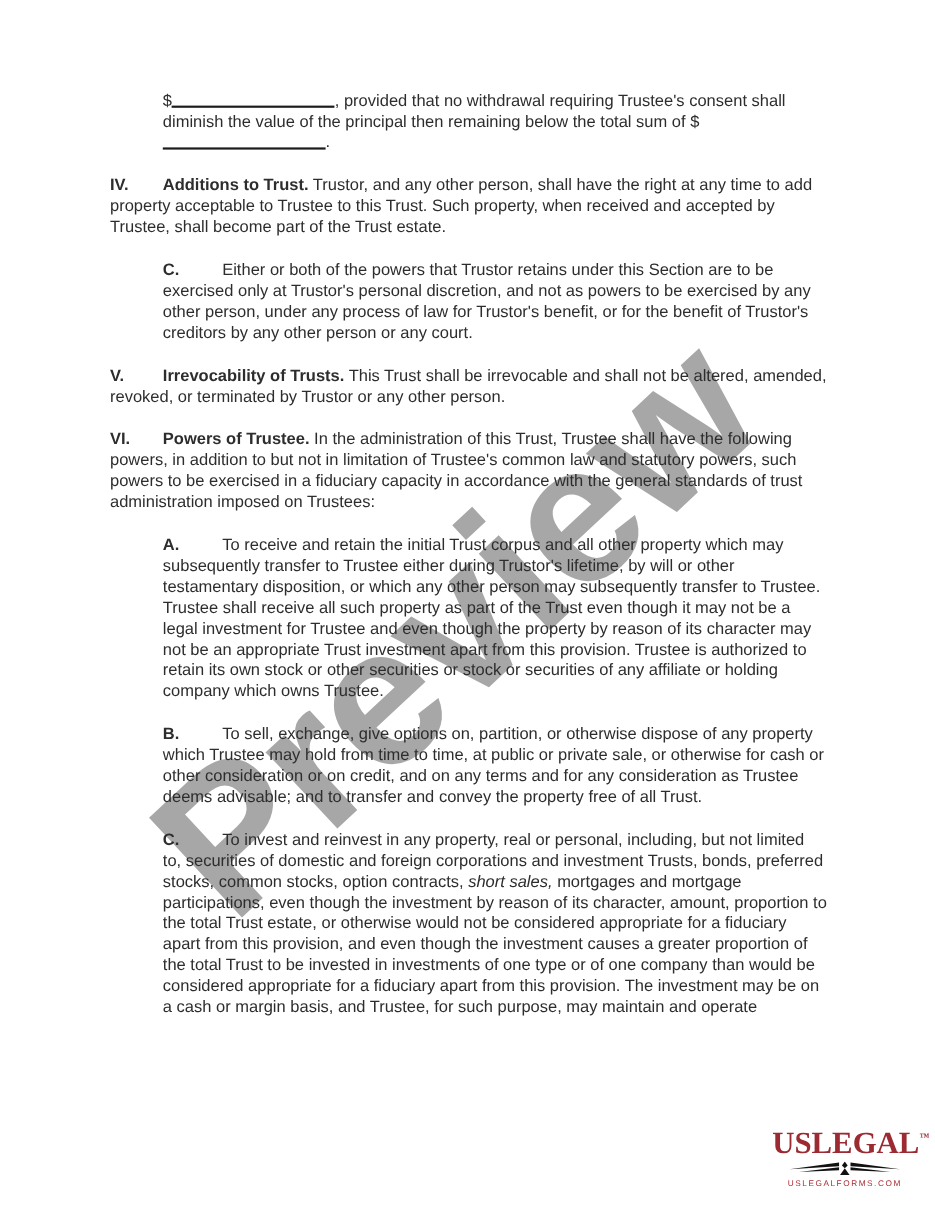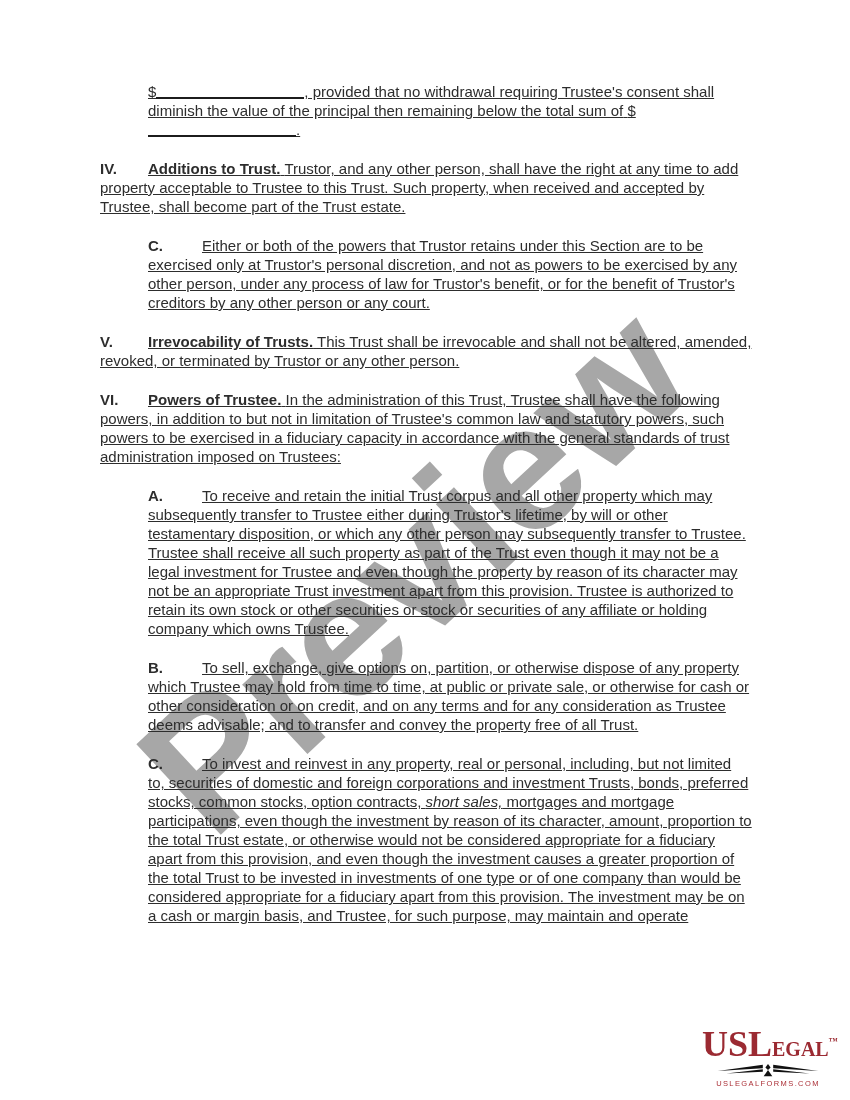--- a/index.html
+++ b/index.html
@@ -12,42 +12,41 @@
     position:absolute; left:413px; top:570px;
     transform:translate(-50%,-50%) rotate(-43deg);
     font-size:180px; font-weight:bold; color:#a7a7a7;
     white-space:nowrap; z-index:1; letter-spacing:-2px;
     user-select:none;
   }
   .content {
     position:absolute; left:100px; top:82px; width:654px; z-index:2;
     color:#2d2d2d; font-size:15px; line-height:19px;
     text-align:left;
-    text-decoration:underline;
   }
   .para { margin:0 0 20px 0; }
   .ind  { margin-left:48px; width:604px; }
   .lbl  { display:inline-block; width:54px; font-weight:bold; }
   .num  { display:inline-block; width:48px; font-weight:bold; }
   .ttl  { font-weight:bold; }
   .blank {
     display:inline-block; width:148px; height:13px;
     border-bottom:2px solid #1c1c1c; vertical-align:-2px;
   }
   .it { font-style:italic; }
   .logo {
     position:absolute; left:702px; top:1026px; width:132px;
     text-align:center; z-index:2;
   }
   .brand {
     font-family:"Liberation Serif", serif; font-weight:bold;
     color:#9b2a32; line-height:1; white-space:nowrap;
   }
-  .brand .lg { font-size:36px; }
-  .brand .sm { font-size:20px; }
+  .brand .lg { font-size:28px; }
+  .brand .sm { font-size:28px; }
   .brand .tm { font-size:9px; vertical-align:12px; }
   .eagle { display:block; margin:2px auto 2px auto; }
   .tagline {
     color:#ab2f36; font-size:7.5px; font-weight:normal;
     letter-spacing:1.4px; white-space:nowrap;
   }
 </style>
 </head>
 <body>
 

